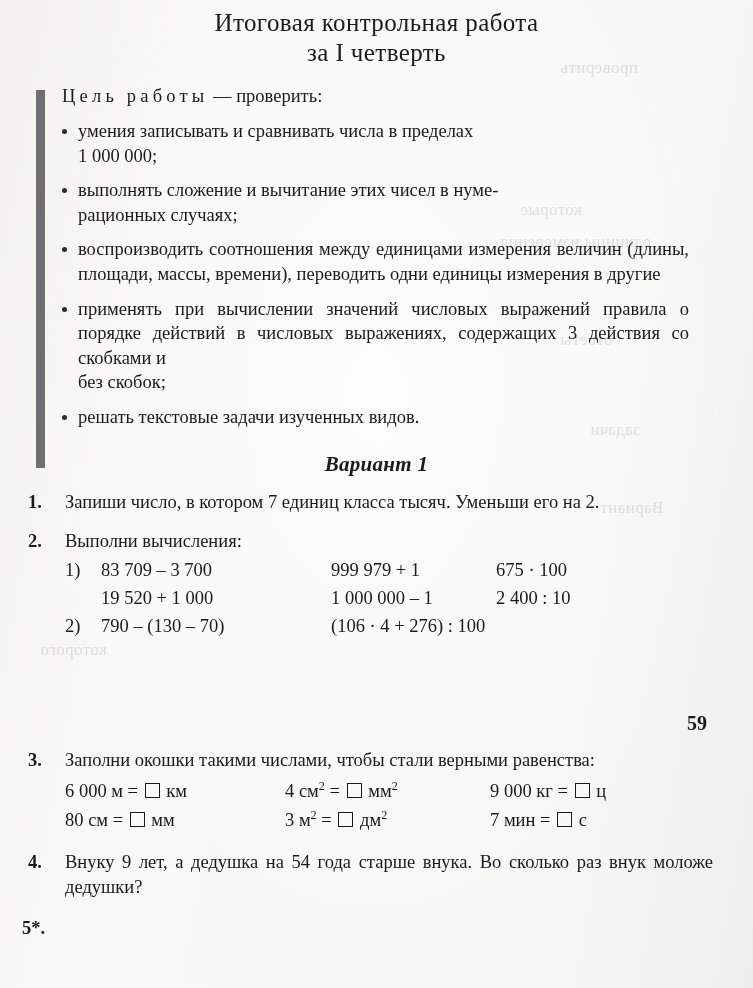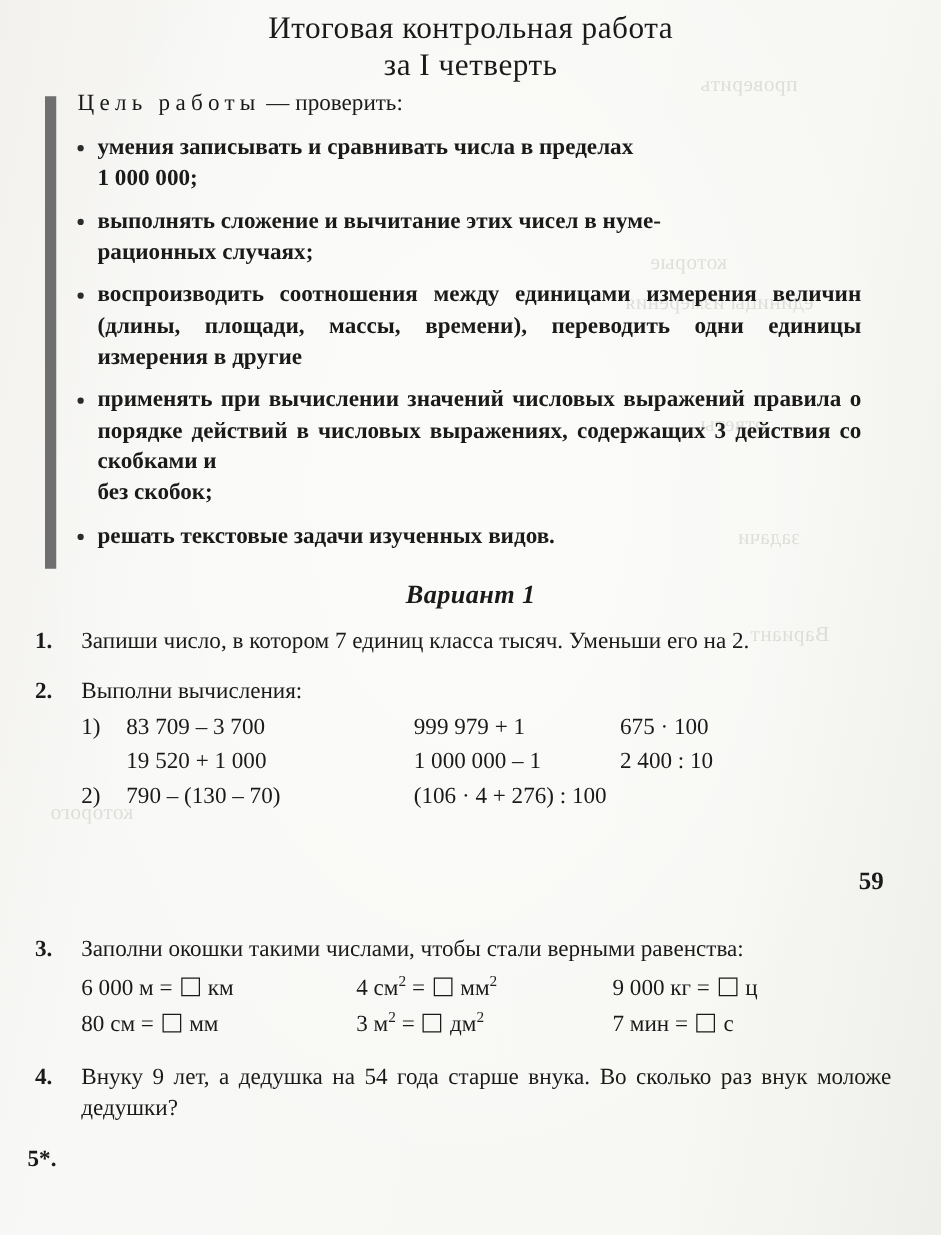--- a/index.html
+++ b/index.html
@@ -50,21 +50,21 @@
     font-size: 25px;
     letter-spacing: .4px;
     line-height: 1.18;
     padding-top: 8px;
   }
   .title .l2 { display: block; }
 
   
   .aim-block {
     position: relative;
-    margin-top: 6px;
+    margin-top: 19px;
     padding-left: 62px;
     padding-right: 64px;
   }
   .aim-bar {
     position: absolute;
     left: 36px;
     top: 4px;
     width: 9px;
     height: 378px;
     background: #6f6f6f;
@@ -83,21 +83,20 @@
     padding: 0;
   }
   ul.aims li {
     position: relative;
     padding-left: 16px;
     margin-bottom: 10px;
     font-size: 18.5px;
     line-height: 1.33;
     text-align: justify;
     text-justify: inter-word;
-    font-weight: bold;
   }
   ul.aims li::before {
     content: "";
     position: absolute;
     left: 0;
     top: 10px;
     width: 5px;
     height: 5px;
     border-radius: 50%;
     background: #2b2b2b;
@@ -268,21 +267,21 @@
       </div>
       <div class="calc-row">
         <span class="lbl">2)</span>
         <span class="c1">790 – (130 – 70)</span>
         <span class="c2">(106 · 4 + 276) : 100</span>
         <span class="c3"></span>
       </div>
     </div>
   </div>
 
-  <div class="page-number" style="top:694px;">59</div>
+  <div class="page-number" style="top:712px;">59</div>
 
   <div class="lower-section" style="top:748px;">
 
     <div class="task">
       <span class="num">3.</span>
       <p>Заполни окошки такими числами, чтобы стали верными равенства:</p>
 
       <div class="eq-group">
         <div class="eq-row">
           <span class="e1"><span>6 000 м = </span><span class="box"></span><span> км</span></span>

